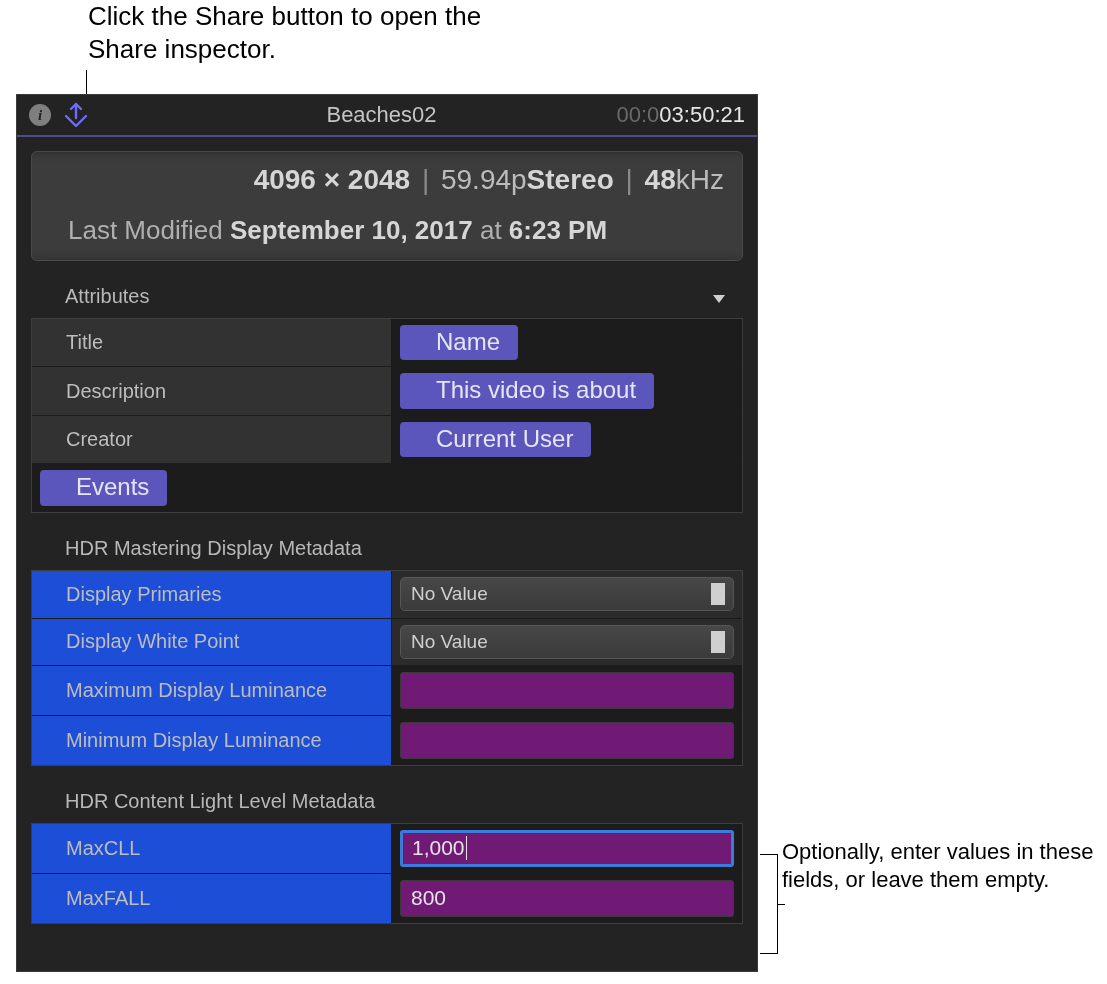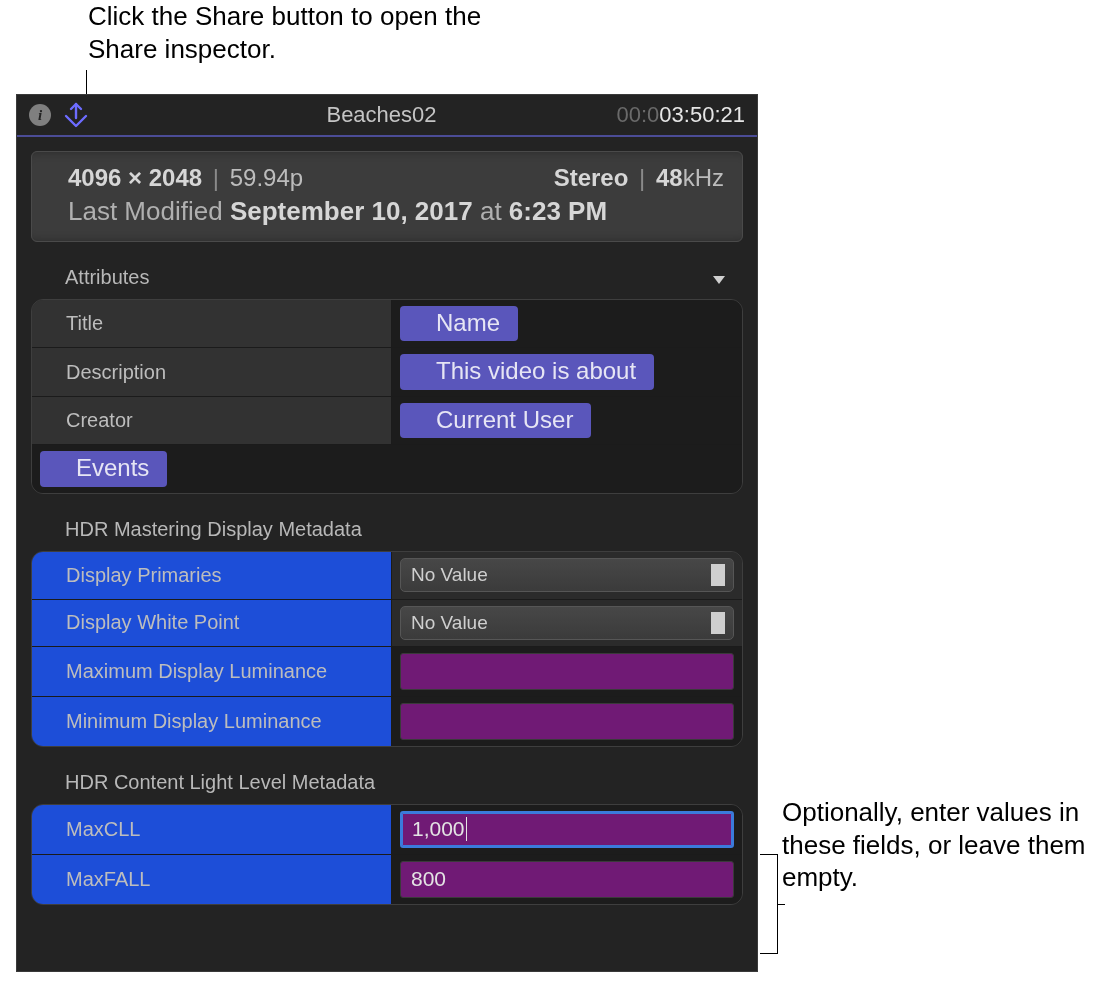--- a/index.html
+++ b/index.html
@@ -90,23 +90,23 @@
   .summary {
     margin: 14px 14px 6px 14px;
     background: #3c3c3c;
     border: 1px solid #4a4a4a;
     border-radius: 6px;
     box-shadow: inset 0 10px 10px -10px rgba(0,0,0,.3), inset 0 -10px 10px -10px rgba(0,0,0,.3);
     padding: 12px 18px 14px 36px;
     color: #bcbcbc;
   }
   .summary-row1 {
-    display: flex; justify-content: space-between;
-    font-size: 24px;
-    margin-bottom: 4px;
+    display: flex; justify-content: flex-end;
+    font-size: 28px;
+    margin-bottom: 19px;
   }
   .summary-row1 .left b, .summary-row1 .right b { color: #d6d6d6; font-weight: 700; }
   .summary-row1 .sep { color: #8a8a8a; margin: 0 4px; }
   .summary-row2 {
     font-size: 26px;
     color: #b0b0b0;
   }
   .summary-row2 b { color: #d6d6d6; font-weight: 700; }
 
   
@@ -118,21 +118,21 @@
     padding: 6px 12px 10px 34px;
     font-size: 20px;
     color: #b8b8b8;
   }
   .section-header .chev {
     margin-left: auto;
     margin-right: 6px;
   }
   .section-body {
     border: 1px solid #3e3e3e;
-    border-radius: 12px;
+    border-radius: 0;
     overflow: hidden;
     background: #2b2b2b;
   }
   .prop-row {
     display: flex;
     align-items: stretch;
     min-height: 47px;
     border-top: 1px solid #1b1b1b;
   }
   .prop-row:first-child { border-top: none; }
@@ -225,22 +225,22 @@
     box-shadow: 0 0 0 1px #3b7bdc inset;
   }
 
   
   .hdr .prop-label { width: 360px; background: #1d4ed8; }
 
   
   .callout-right {
     position: absolute;
     left: 782px;
-    top: 796px;
-    font-size: 26px;
+    top: 838px;
+    font-size: 22px;
     color: #000;
     line-height: 1.25;
     width: 320px;
   }
   .bracket {
     position: absolute;
     left: 760px;
     top: 854px;
     width: 18px; height: 100px;
     border-right: 1px solid #000;

